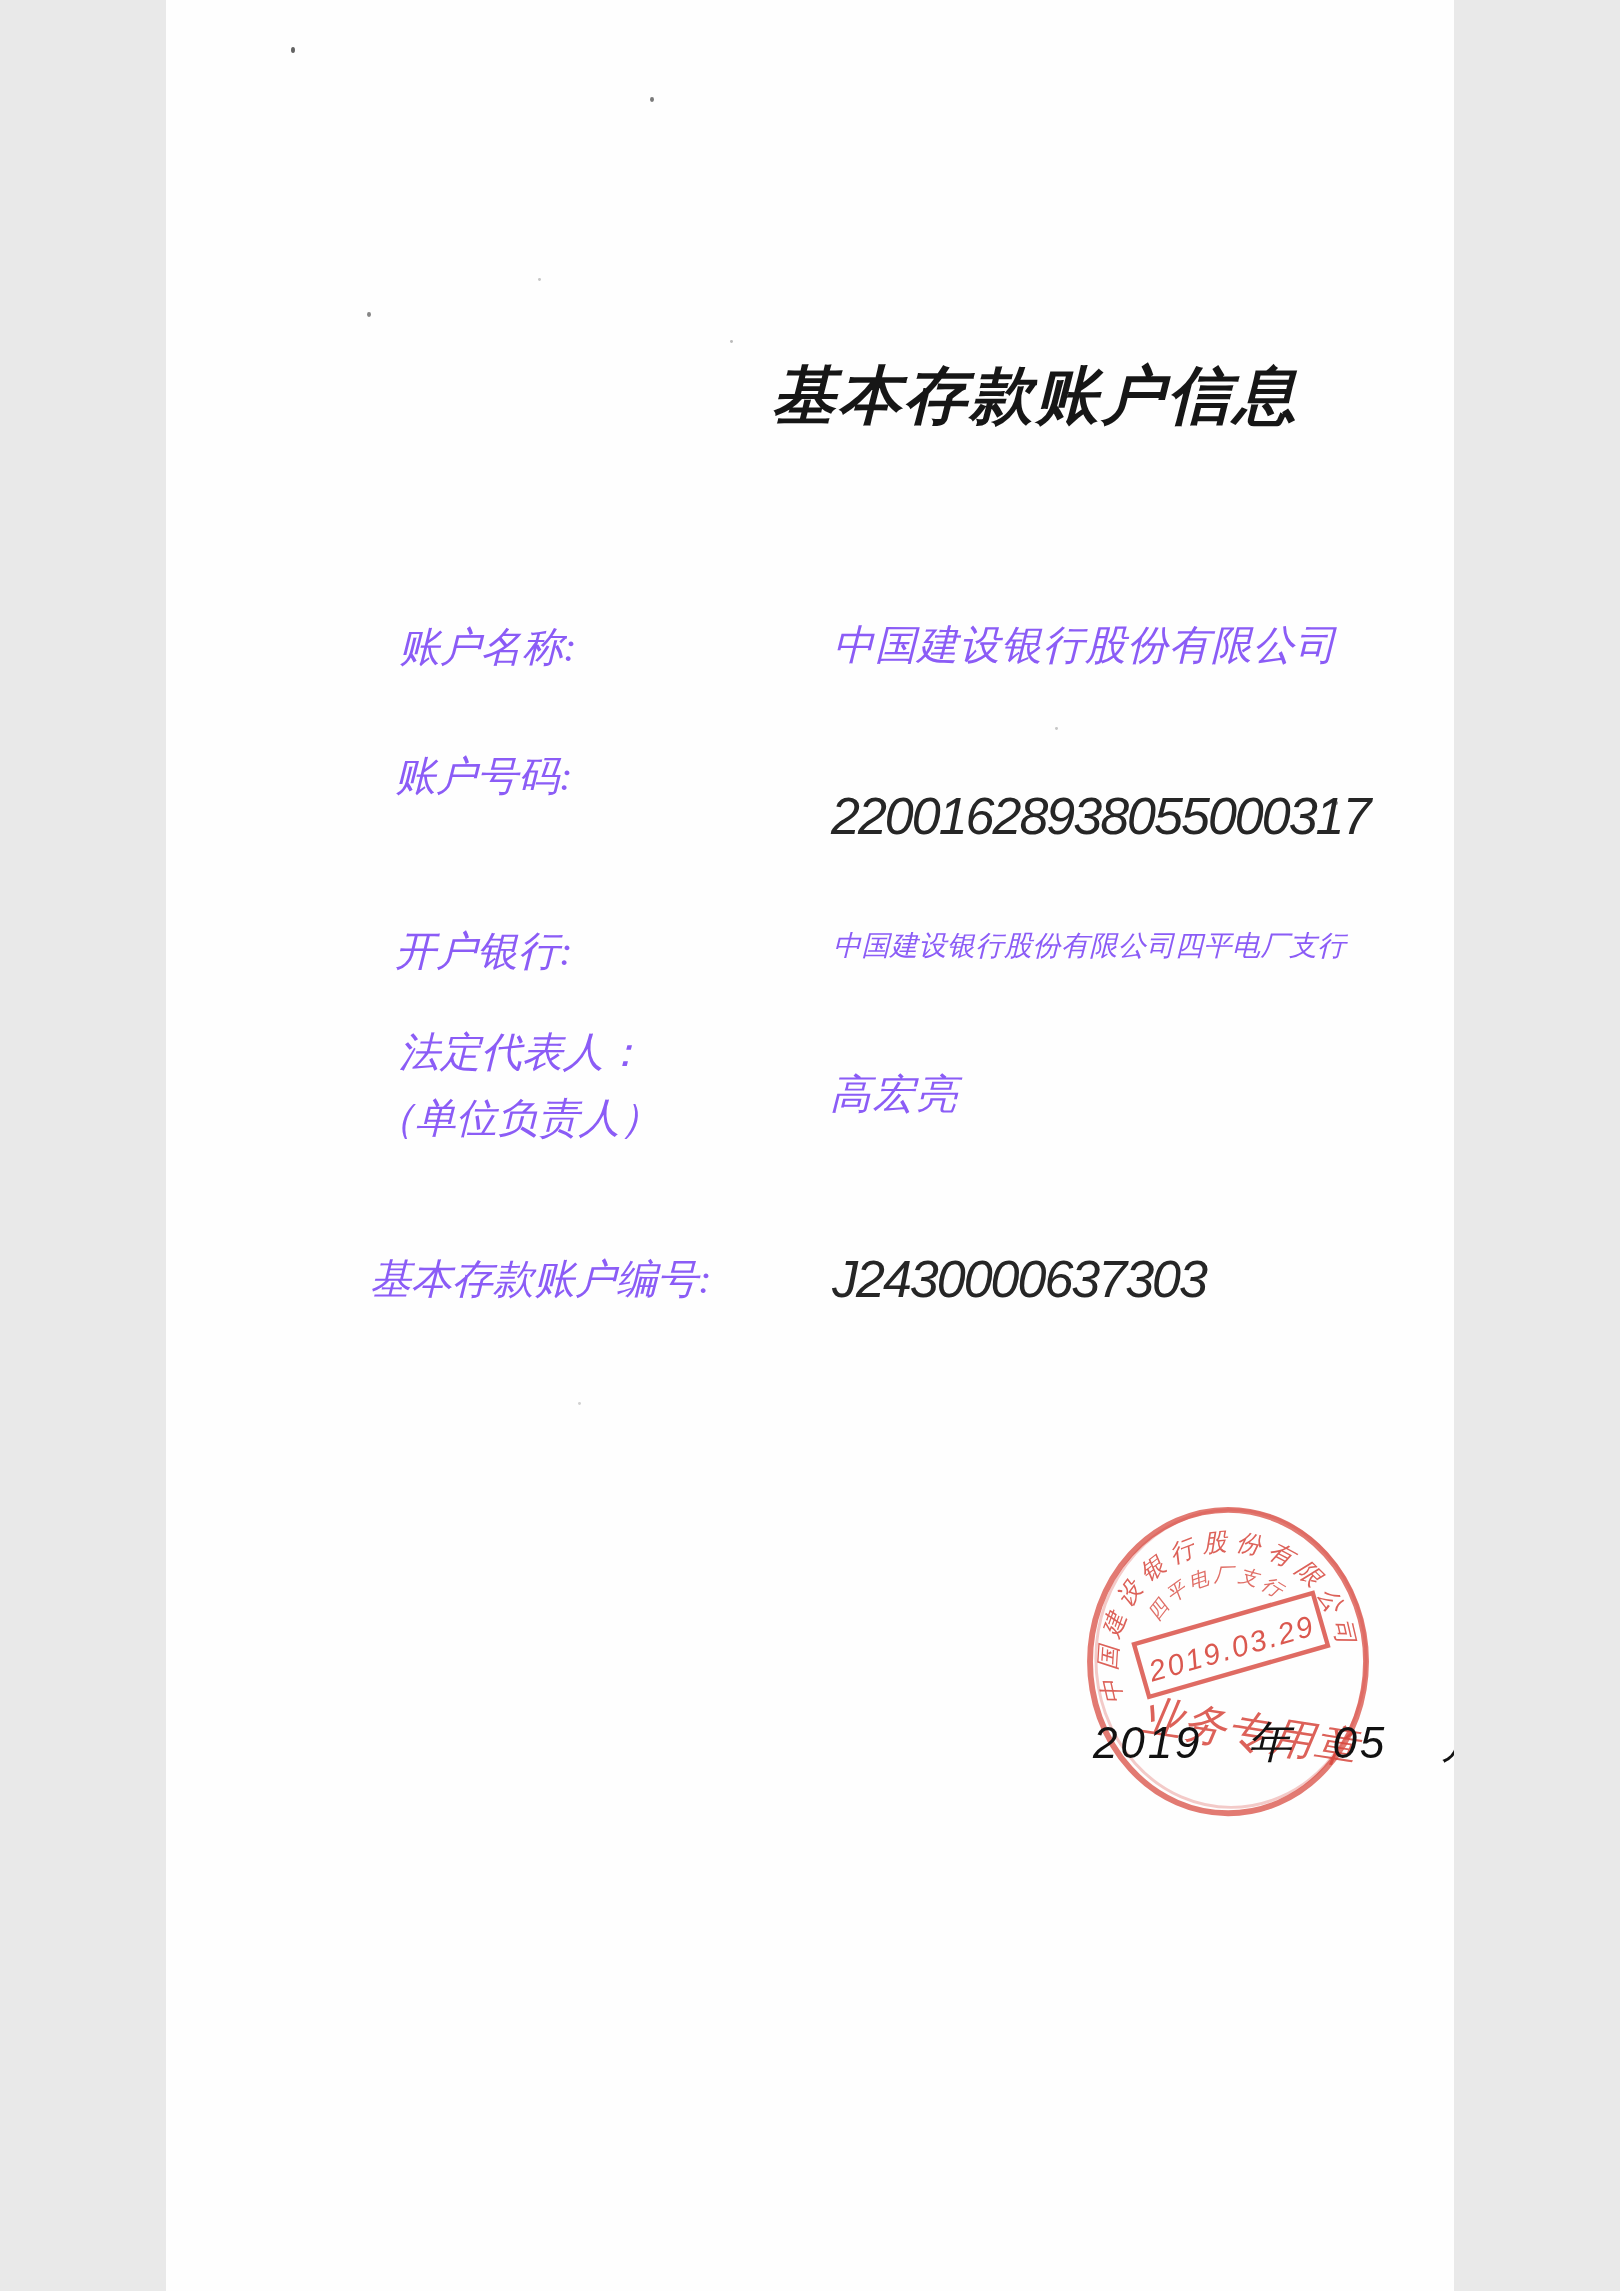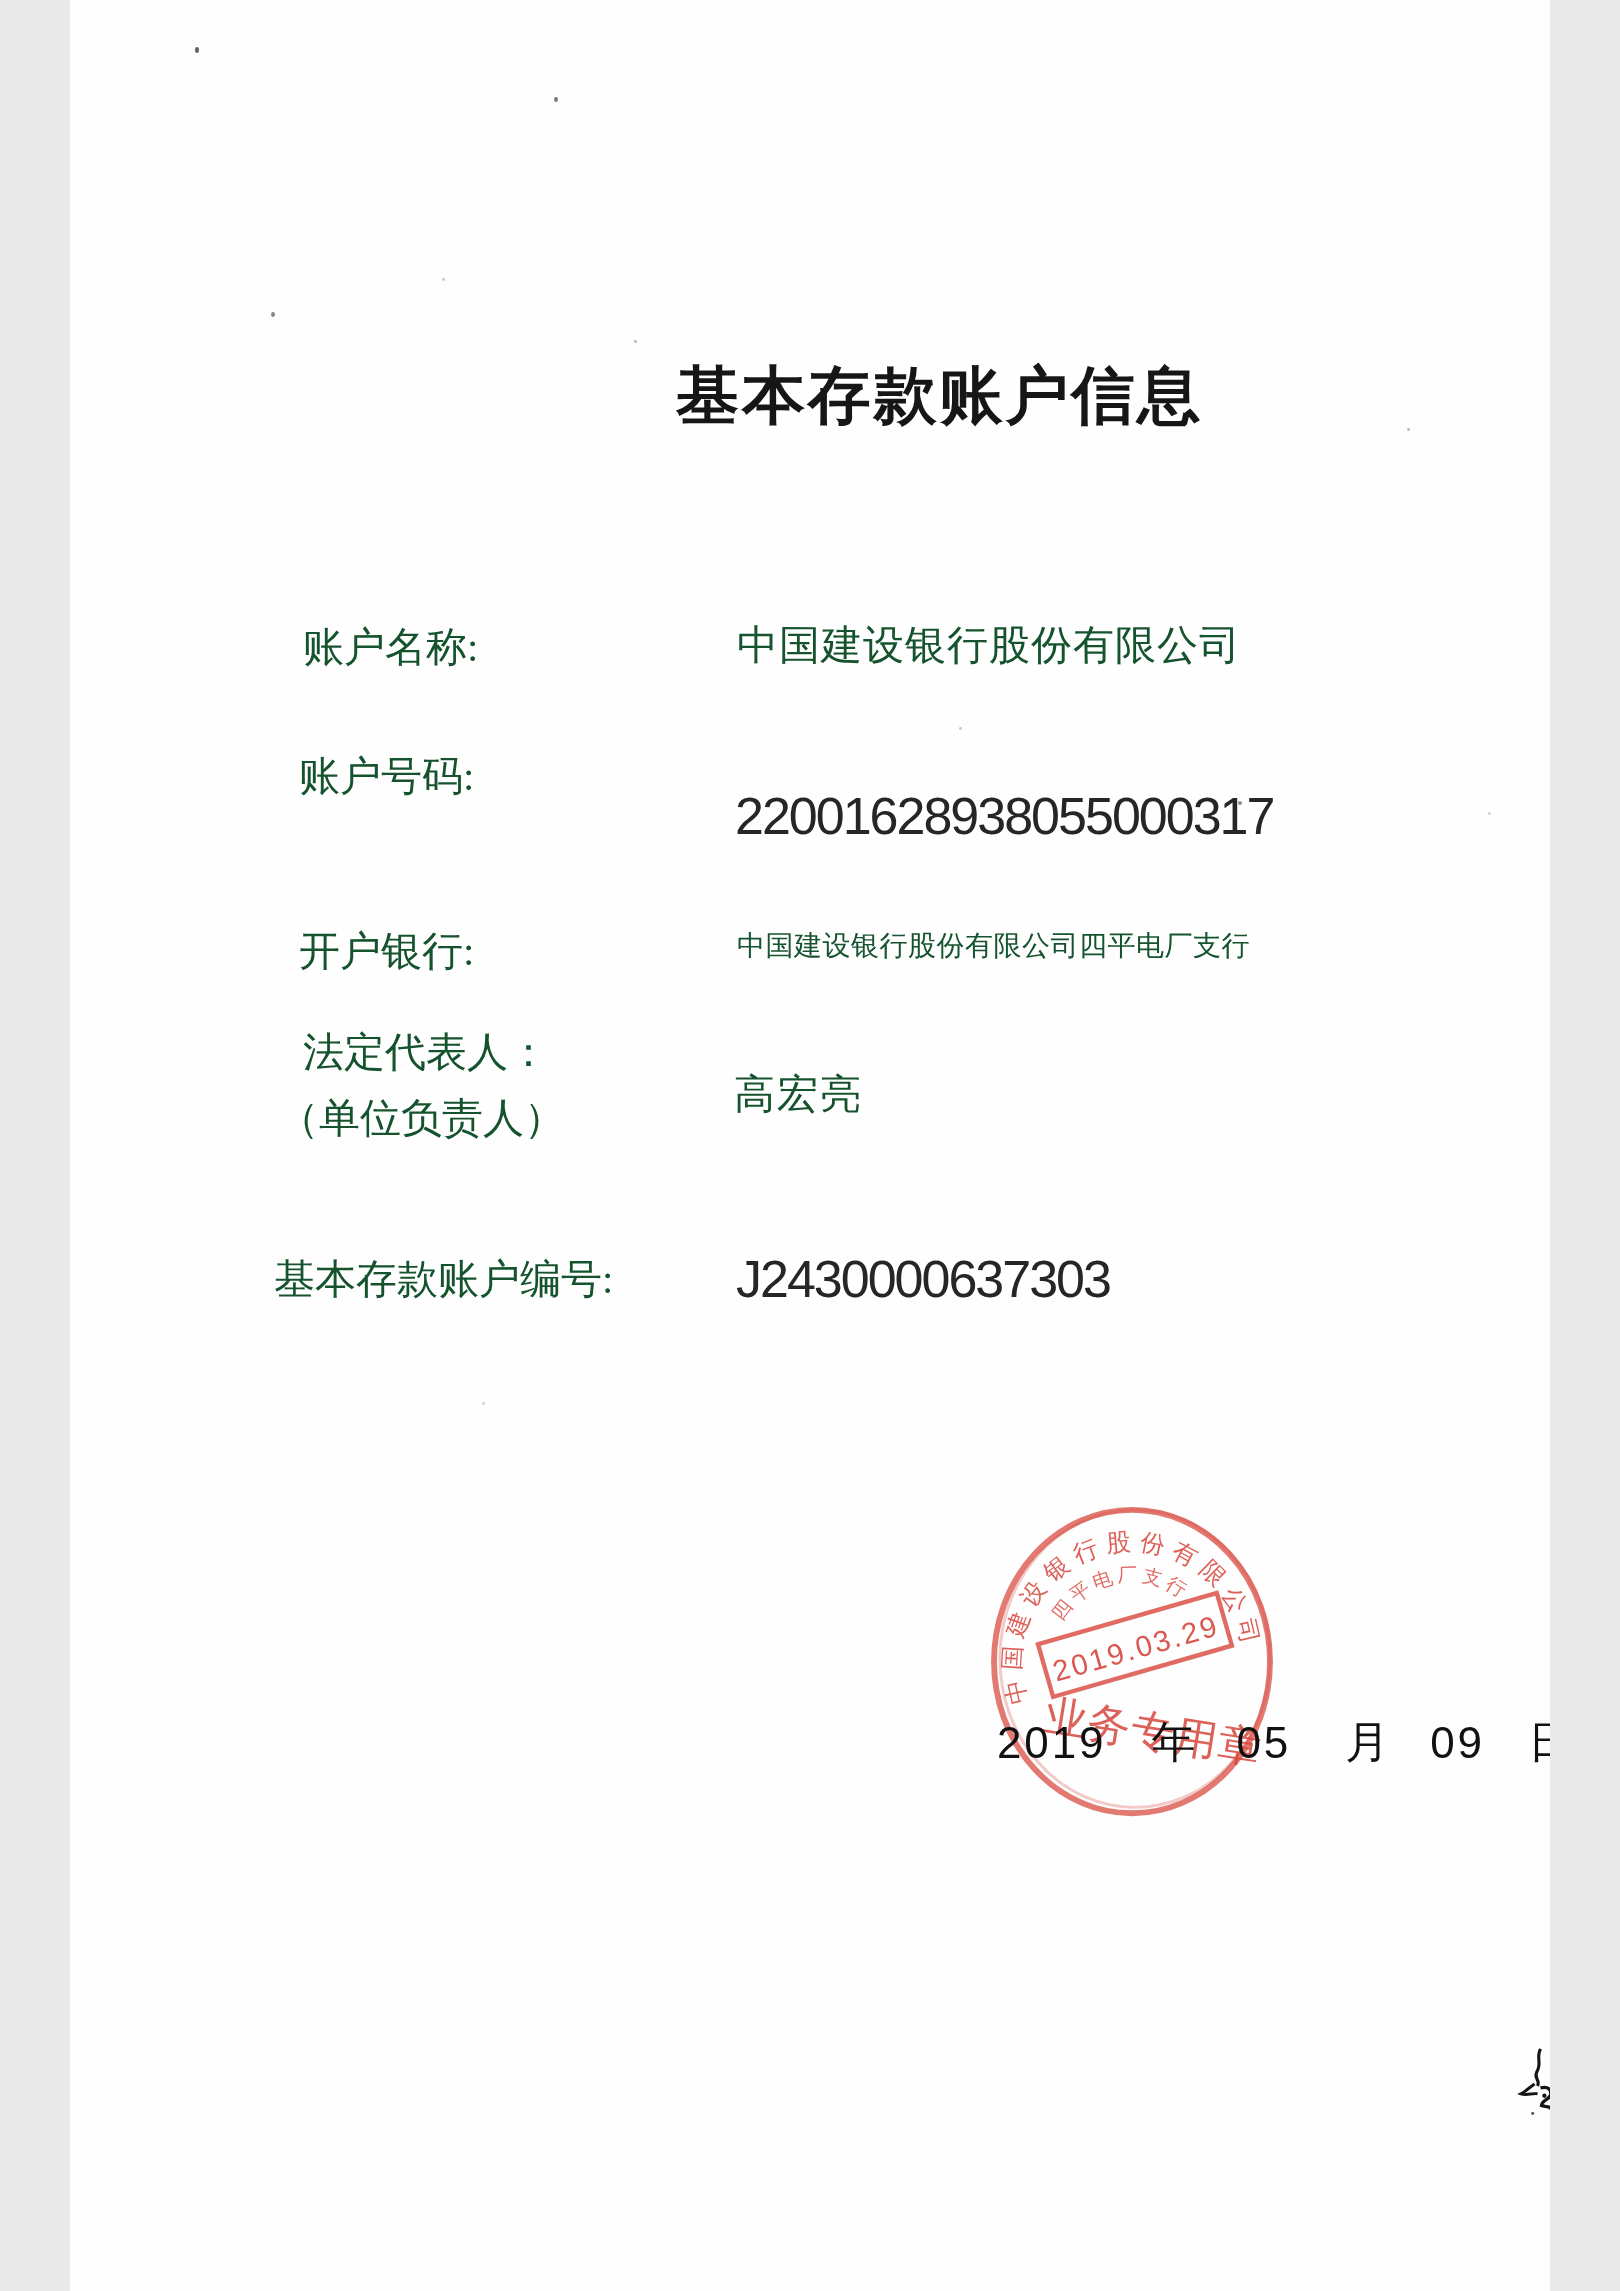--- a/index.html
+++ b/index.html
@@ -1,33 +1,34 @@
 <!DOCTYPE html>
 <html><head>
 <meta charset="utf-8">
 <style>
   html,body{margin:0;padding:0;background:#e9e9e9;}
   .page{
     position:relative;
-    width:1480px;height:2292px;
+    width:1288px;height:2292px;
     margin:0 auto;
     background:#fefefe;
     overflow:hidden;
     font-family:"Liberation Serif", serif;
     color:#1f1f1f;
+    font-style:italic;
   }
   .title{
     position:absolute;left:606px;top:365px;margin:0;
     font-size:63px;font-weight:700;letter-spacing:2.9px;line-height:1;
     color:#161616;
     font-family:"Liberation Serif", serif;
   }
   .lbl,.val{
     position:absolute;line-height:1;white-space:nowrap;
-    font-size:41px;color:#14532d;
+    font-size:41px;color:#8b5cf6;
   }
   .num{
     font-family:"Liberation Sans", sans-serif;
     font-size:52px;letter-spacing:-2px;color:#262626;
   }
   .lbl2{font-size:28px;}
   .dateline{
     position:absolute;left:927px;top:1721px;z-index:5;
     display:flex;align-items:flex-start;line-height:1;
     font-size:44px;color:#111;white-space:nowrap;

